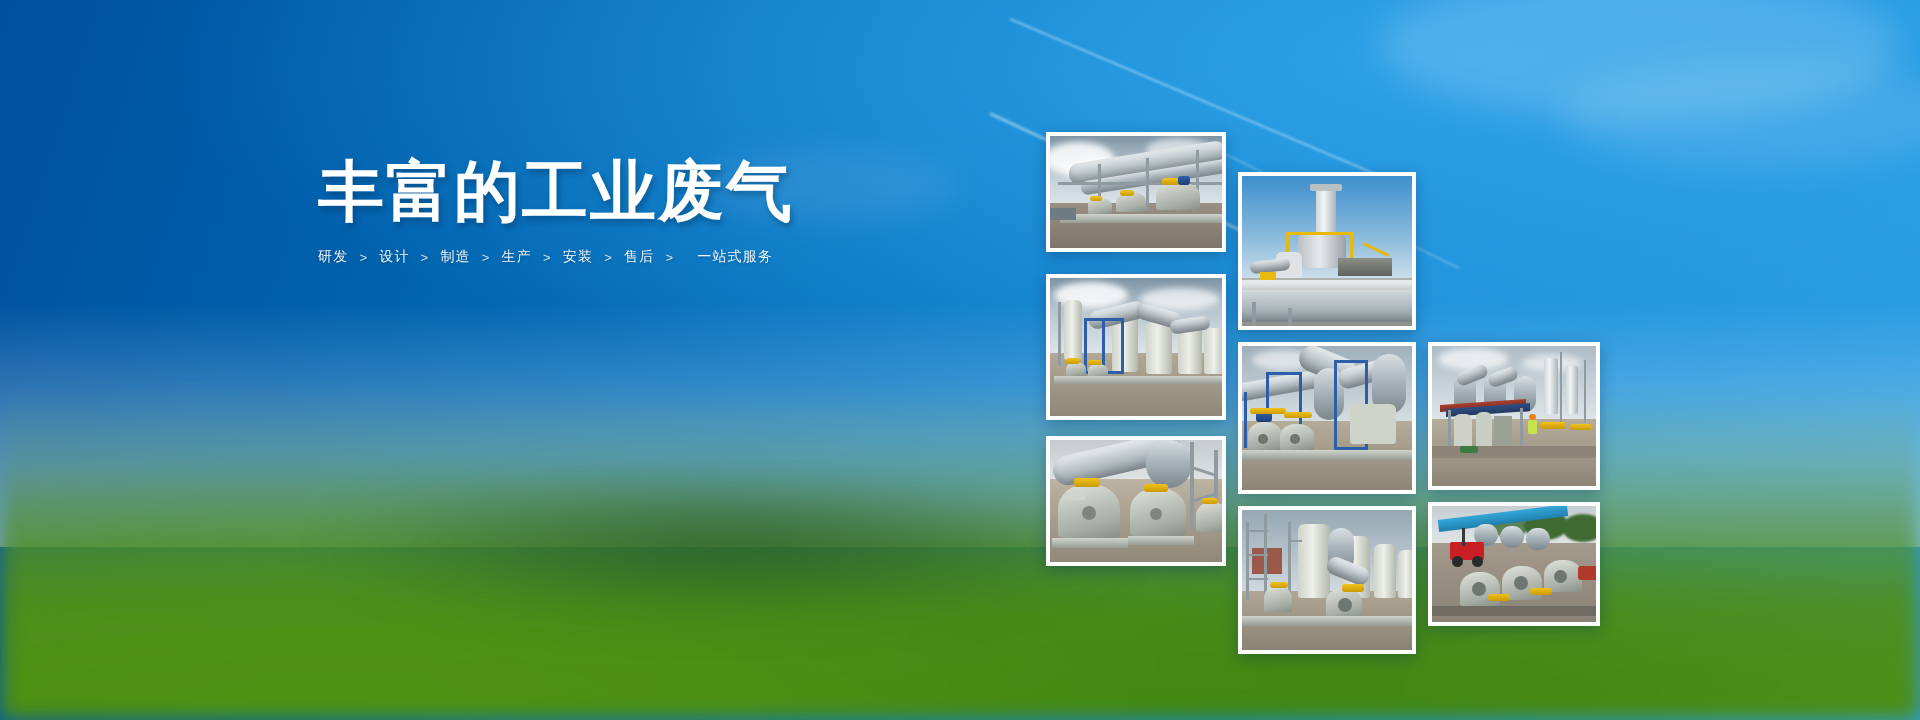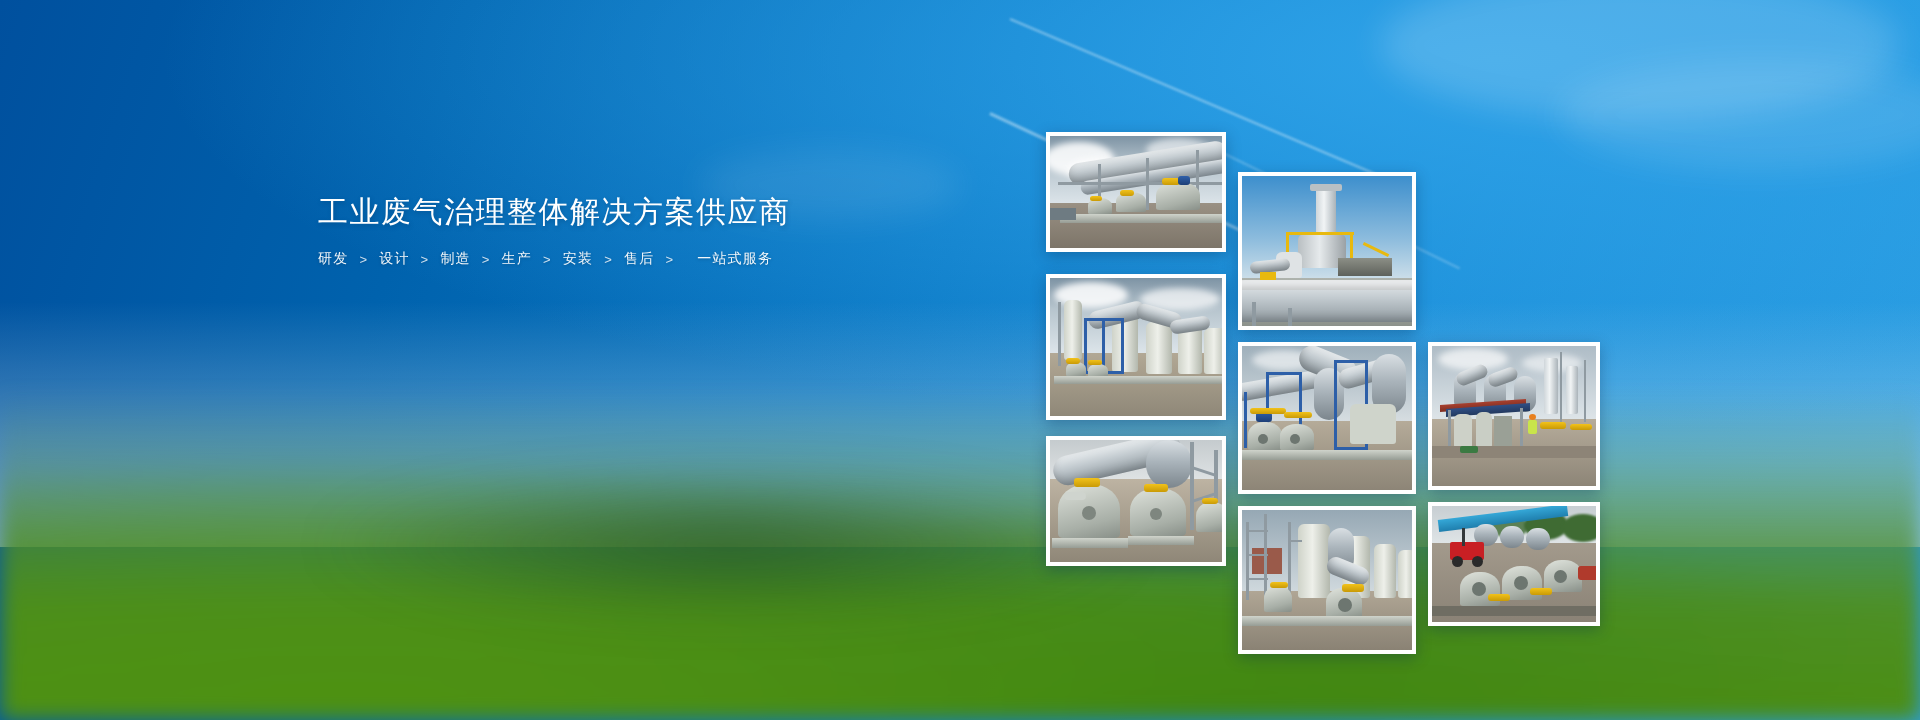--- a/index.html
+++ b/index.html
@@ -148,21 +148,21 @@
   <div class="cirrus" style="left:700px;top:150px;width:260px;height:70px;opacity:.5;"></div>
   <div class="trail" style="left:1010px;top:18px;width:400px;transform:rotate(23deg);"></div>
   <div class="trail" style="left:990px;top:112px;width:420px;transform:rotate(25deg);height:2.5px;"></div>
   <div class="trail" style="left:1190px;top:136px;width:300px;transform:rotate(26deg);opacity:.6;"></div>
 
   <div class="haze"></div>
   <div class="field"></div>
   <div class="field-dark"></div>
 
   <div class="copy">
-    <div class="subhead">工业废气治理整体解决方案供应商</div>
+    <div class="headline">丰富的工业废气</div>
 
     <div class="steps">
       <span class="st">研发</span>
       <span class="sep">&gt;</span>
       <span class="st">设计</span>
       <span class="sep">&gt;</span>
       <span class="st">制造</span>
       <span class="sep">&gt;</span>
       <span class="st">生产</span>
       <span class="sep">&gt;</span>

